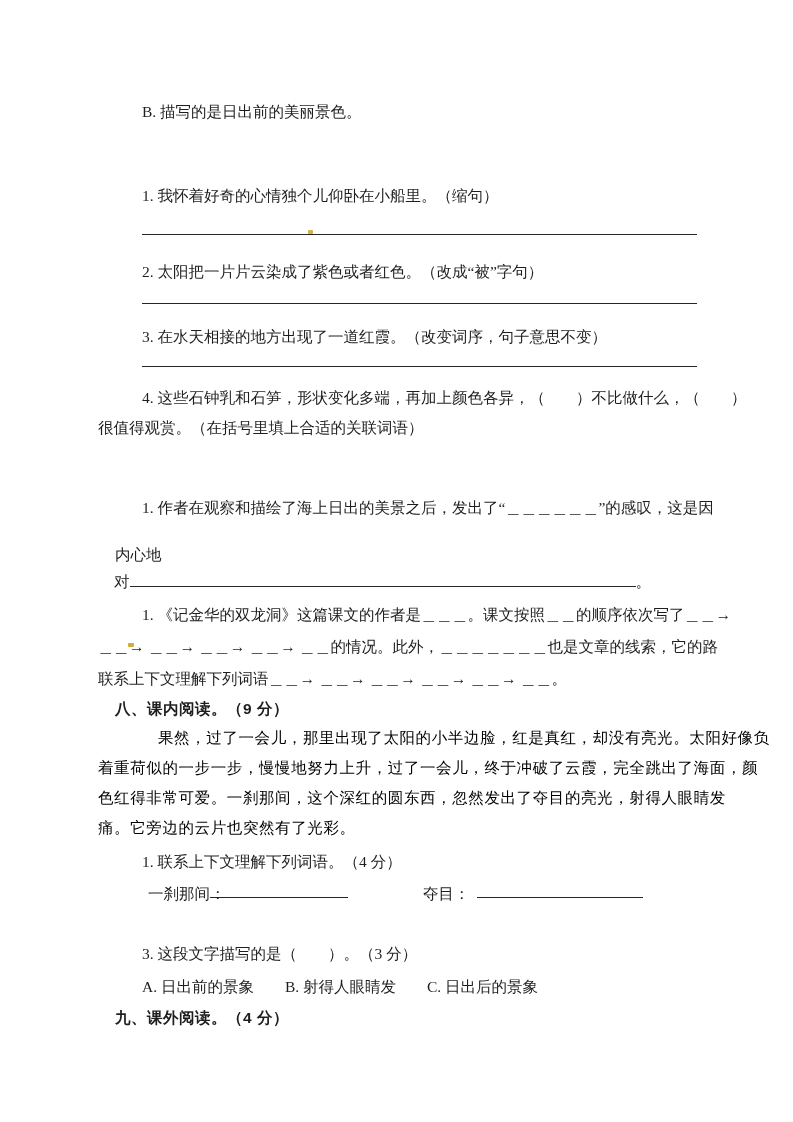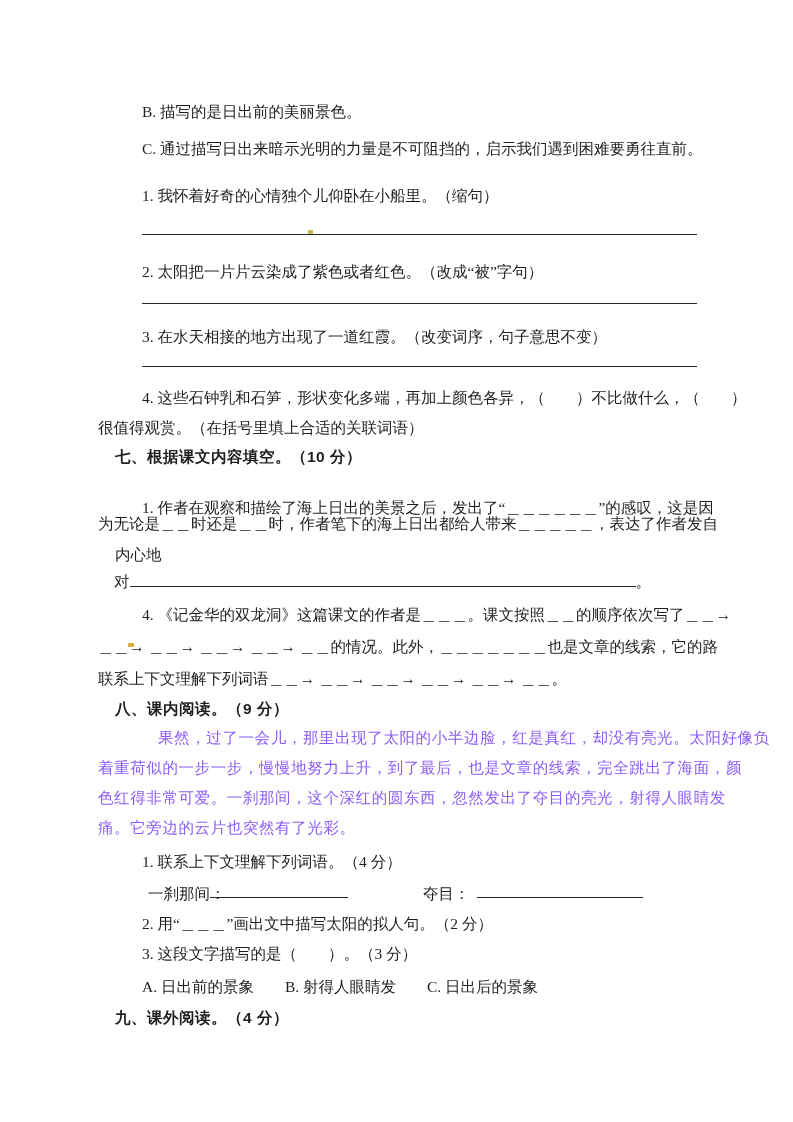--- a/index.html
+++ b/index.html
@@ -9,66 +9,62 @@
     background:#ffffff;
     font-family:"Liberation Serif", serif;
     font-size:15.5px;
     line-height:1.25;
     color:#1e1e1e;
     overflow:hidden;
   }
   .ln{position:absolute;left:98px;white-space:pre;}
   .ind{left:142px;}
   .hd{left:115px;font-weight:700;font-family:"Liberation Sans",sans-serif;letter-spacing:.5px;}
-  .kai{color:#8b5cf6;letter-spacing:.6px;}
+  .kai{color:#000000;letter-spacing:.6px;}
   .kai1{left:158px;}
   .rule{position:absolute;left:142px;width:555px;height:0;border-bottom:1.5px solid #262626;}
   .vrule{position:absolute;height:0;border-bottom:1.5px solid #262626;}
   .inline-rule{display:inline-block;width:506px;height:2px;border-bottom:1.5px solid #262626;vertical-align:baseline;}
   .dot{position:absolute;border-radius:1px;}
 </style>
 </head>
 <body>
 
 <div class="sheet">
 
   <div class="ln ind" style="top:102px">B. 描写的是日出前的美丽景色。</div>
-  <div class="ln ind" style="top:139px">C. 通过描写日出来暗示光明的力量是不可阻挡的，启示我们遇到困难要勇往直前。</div>
 
   <div class="ln ind" style="top:186px">1. 我怀着好奇的心情独个儿仰卧在小船里。（缩句）</div>
   <div class="rule" style="top:234px"></div>
   <div class="dot" style="left:308px;top:230px;width:5px;height:4px;background:#d2b24a"></div>
   <div class="ln ind" style="top:262px">2. 太阳把一片片云染成了紫色或者红色。（改成“被”字句）</div>
   <div class="rule" style="top:303px"></div>
   <div class="ln ind" style="top:327px">3. 在水天相接的地方出现了一道红霞。（改变词序，句子意思不变）</div>
   <div class="rule" style="top:366px"></div>
   <div class="ln ind" style="top:388px">4. 这些石钟乳和石笋，形状变化多端，再加上颜色各异，（　　）不比做什么，（　　）</div>
   <div class="ln" style="top:418px">很值得观赏。（在括号里填上合适的关联词语）</div>
 
-  <div class="ln hd" style="top:447px">七、根据课文内容填空。（10 分）</div>
   <div class="ln ind" style="top:498px">1. 作者在观察和描绘了海上日出的美景之后，发出了“＿＿＿＿＿＿”的感叹，这是因</div>
-  <div class="ln" style="top:514px">为无论是＿＿时还是＿＿时，作者笔下的海上日出都给人带来＿＿＿＿＿，表达了作者发自</div>
   <div class="ln" style="top:545px;left:115px">内心地</div>
   <div class="ln" style="top:572px;left:114px"><span>对</span><span class="inline-rule"></span><span>。</span></div>
-  <div class="ln ind" style="top:605px">4. 《记金华的双龙洞》这篇课文的作者是＿＿＿。课文按照＿＿的顺序依次写了＿＿→</div>
+  <div class="ln ind" style="top:605px">1. 《记金华的双龙洞》这篇课文的作者是＿＿＿。课文按照＿＿的顺序依次写了＿＿→</div>
   <div class="ln" style="top:637px">＿＿→ ＿＿→ ＿＿→ ＿＿→ ＿＿的情况。此外，＿＿＿＿＿＿＿也是文章的线索，它的路</div>
   <div class="dot" style="left:128px;top:643px;width:6px;height:4px;background:#cfae3d"></div>
   <div class="ln" style="top:669px">联系上下文理解下列词语＿＿→ ＿＿→ ＿＿→ ＿＿→ ＿＿→ ＿＿。</div>
 
   <div class="ln hd" style="top:699px">八、课内阅读。（9 分）</div>
   <div class="ln kai kai1" style="top:728px">果然，过了一会儿，那里出现了太阳的小半边脸，红是真红，却没有亮光。太阳好像负</div>
-  <div class="ln kai" style="top:758px">着重荷似的一步一步，慢慢地努力上升，到了最后，也是文章的线索，完全跳出了海面，颜</div>
+  <div class="ln kai" style="top:758px">着重荷似的一步一步，慢慢地努力上升，过了一会儿，终于冲破了云霞，完全跳出了海面，颜</div>
   <div class="ln kai" style="top:818px">痛。它旁边的云片也突然有了光彩。</div>
   <div class="ln kai" style="top:788px">色红得非常可爱。一刹那间，这个深红的圆东西，忽然发出了夺目的亮光，射得人眼睛发</div>
   <div class="ln ind" style="top:852px">1. 联系上下文理解下列词语。（4 分）</div>
 
   <div class="ln" style="top:884px;left:148px">一刹那间：</div>
   <div class="vrule" style="top:897px;left:210px;width:138px"></div>
   <div class="ln" style="top:884px;left:423px">夺目：</div>
   <div class="vrule" style="top:897px;left:477px;width:166px"></div>
 
-  <div class="ln ind" style="top:914px">2. 用“＿＿＿”画出文中描写太阳的拟人句。（2 分）</div>
   <div class="ln ind" style="top:944px">3. 这段文字描写的是（　　）。（3 分）</div>
   <div class="ln ind" style="top:977px">A. 日出前的景象　　B. 射得人眼睛发　　C. 日出后的景象</div>
 
   <div class="ln hd" style="top:1008px">九、课外阅读。（4 分）</div>
 
 </div>
 
 </body></html>

